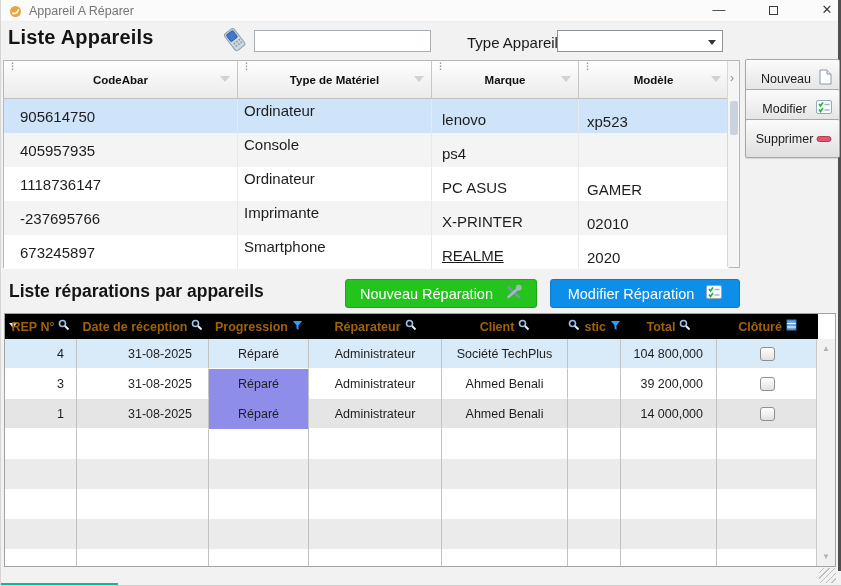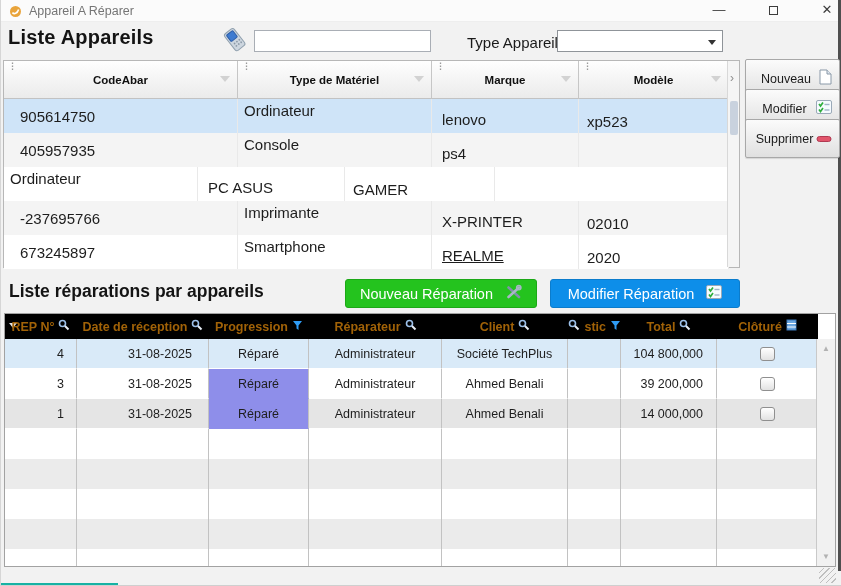--- a/index.html
+++ b/index.html
@@ -172,20 +172,23 @@
             <span>Console</span>
           </div>
           <div class="g1-cell col2" style="width: 147px;">
             <span>ps4</span>
           </div>
           <div class="g1-cell col3" style="width: 150px;">
             <span></span>
           </div>
         </div>
         <div class="g1-row">
+          <div class="g1-cell col0" style="width: 234px;">
+            <span>1118736147</span>
+          </div>
           <div class="g1-cell col1" style="width: 194px;">
             <span>Ordinateur</span>
           </div>
           <div class="g1-cell col2" style="width: 147px;">
             <span>PC ASUS</span>
           </div>
           <div class="g1-cell col3" style="width: 150px;">
             <span>GAMER</span>
           </div>
         </div>

